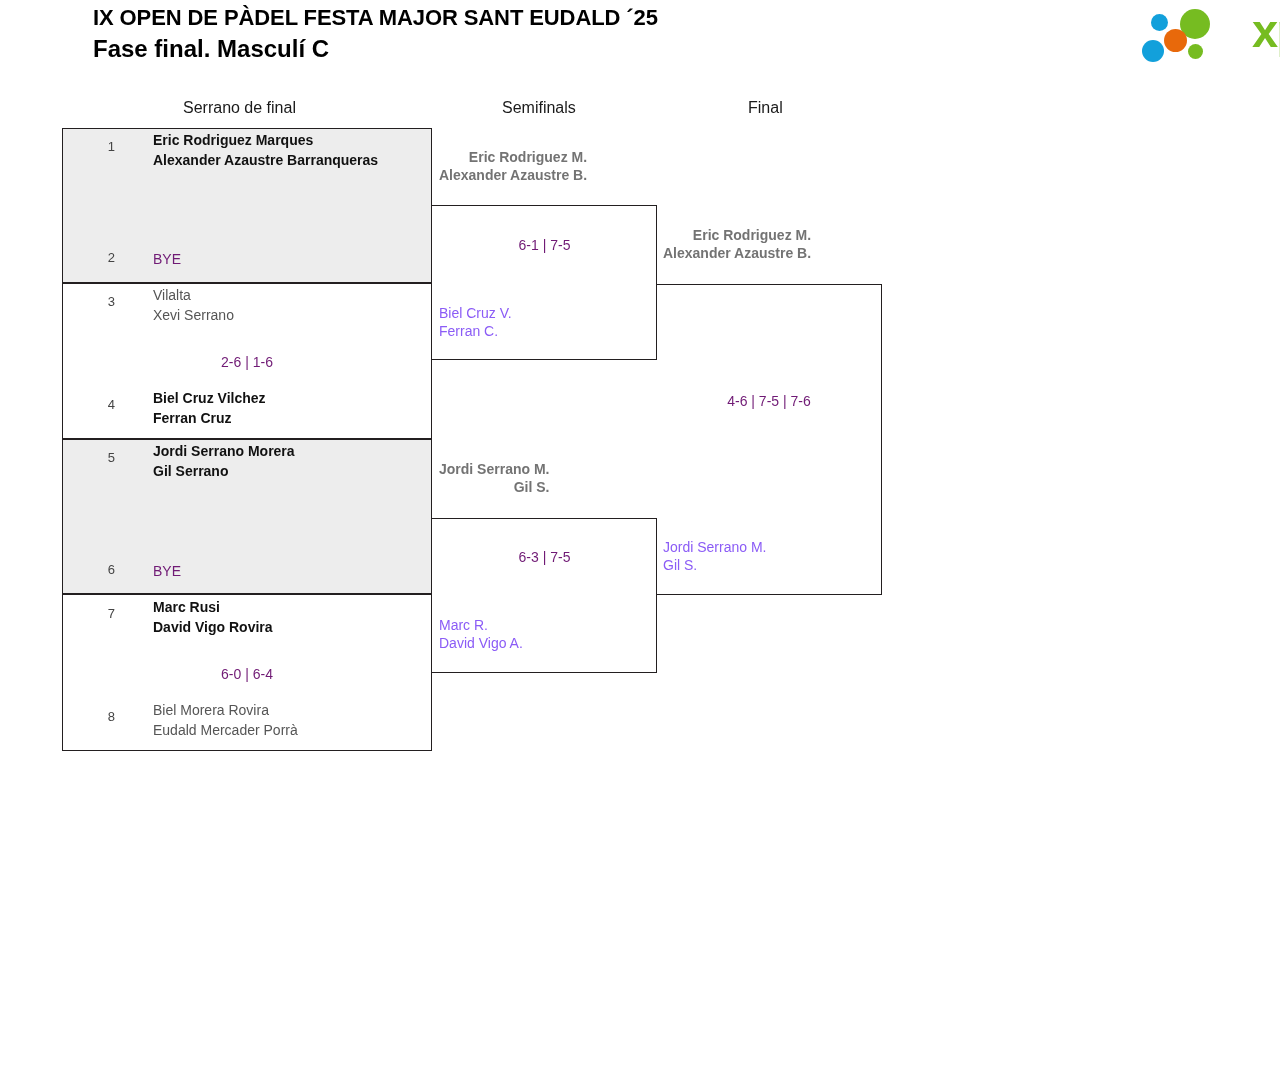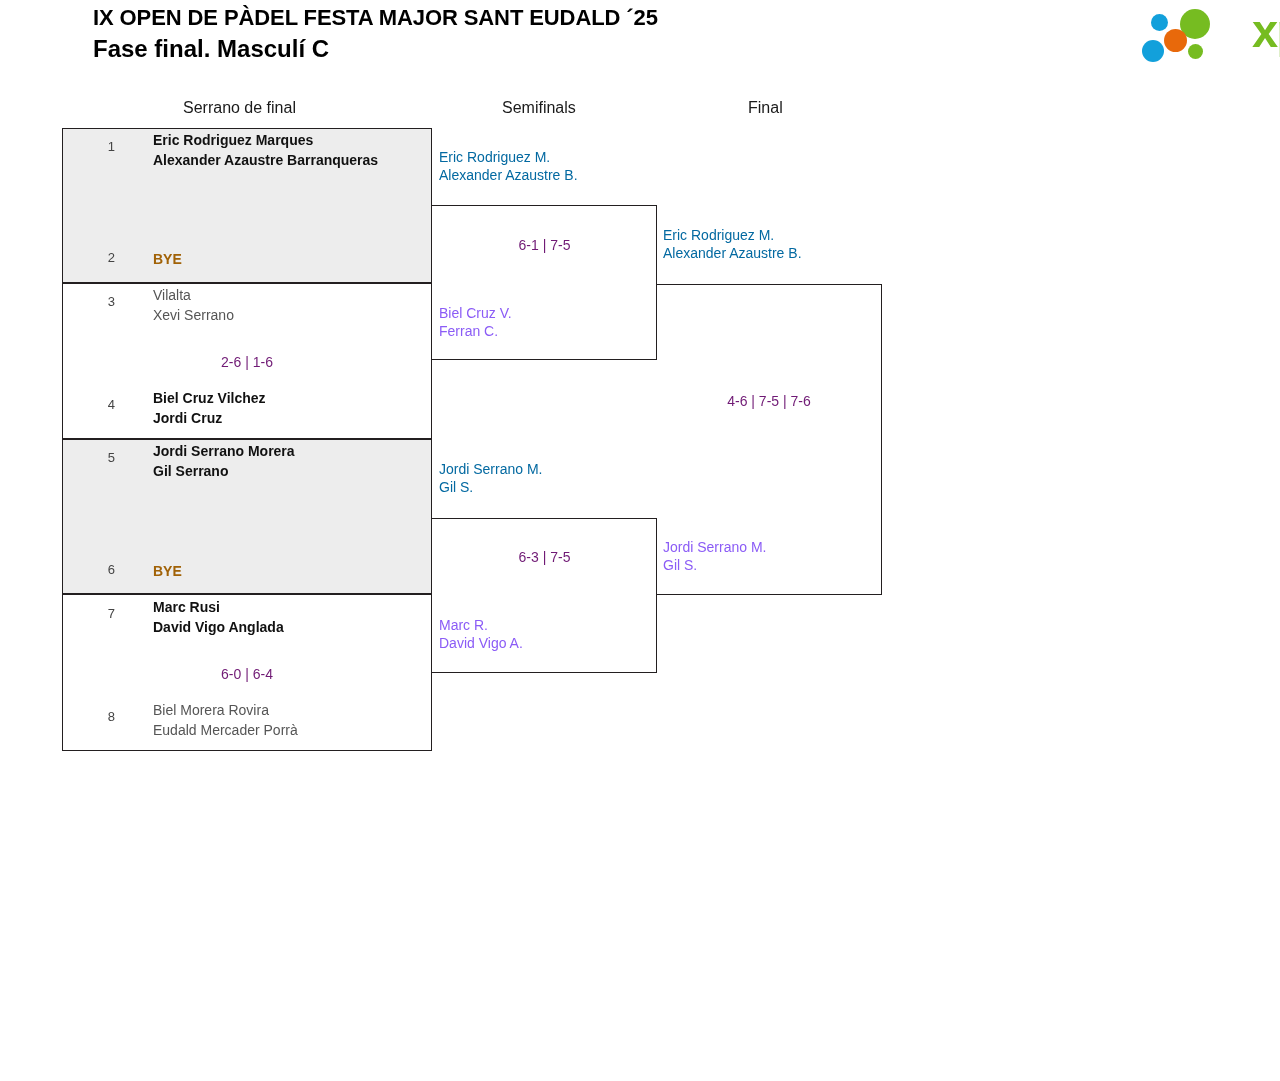--- a/index.html
+++ b/index.html
@@ -49,24 +49,24 @@
   
   .entry { position: absolute; display: flex; align-items: flex-start; }
   .seed {
     width: 20px; text-align: right; margin-right: 7px;
     font-size: 13px; color: #444; line-height: 17px; padding-top: 8px;
     flex: 0 0 20px;
   }
   .names { font-size: 14px; line-height: 20px; white-space: pre-line; }
   .names.win  { color: #111; font-weight: bold; }
   .names.lose { color: #555; font-weight: normal; }
-  .names.bye  { color: #a16207; font-weight: bold; padding-top: 8px; text-align: center; }
+  .names.bye  { color: #701a75; font-weight: normal; padding-top: 8px; text-align: center; }
 
   .names-sf { position: absolute; font-size: 14px; line-height: 18px; white-space: pre-line; }
-  .names-sf.win  { color: #0369a1; font-weight: normal; }
+  .names-sf.win  { color: #737373; font-weight: bold; text-align: right; }
   .names-sf.lose { color: #8b5cf6; font-weight: normal; }
 
   .score {
     position: absolute; font-size: 14px; color: #701a75;
     text-align: center; line-height: 18px; white-space: nowrap;
   }
 </style>
 </head>
 <body>
 
@@ -104,41 +104,41 @@
 
   <div class="box plain" style="left:0px; top:283px; width:370px; height:156px;"></div>
   <div class="entry" style="left:2px; top:285px; width:360px;">
     <span class="seed">3</span>
     <span class="names lose">Vilalta
 Xevi Serrano</span>
   </div>
   <div class="entry" style="left:2px; top:388px; width:360px;">
     <span class="seed">4</span>
     <span class="names win">Biel Cruz Vilchez
-Jordi Cruz</span>
+Ferran Cruz</span>
   </div>
   <div class="score" style="left:30px; top:353px; width:310px;">2-6 | 1-6</div>
 
   <div class="box shaded" style="left:0px; top:439px; width:370px; height:155px;"></div>
   <div class="entry" style="left:2px; top:441px; width:360px;">
     <span class="seed">5</span>
     <span class="names win">Jordi Serrano Morera
 Gil Serrano</span>
   </div>
   <div class="entry" style="left:2px; top:553px; width:360px;">
     <span class="seed">6</span>
     <span class="names bye">BYE</span>
   </div>
   <div class="score" style="left:30px; top:508px; width:310px;"></div>
 
   <div class="box plain" style="left:0px; top:594px; width:370px; height:157px;"></div>
   <div class="entry" style="left:2px; top:597px; width:360px;">
     <span class="seed">7</span>
     <span class="names win">Marc Rusi
-David Vigo Anglada</span>
+David Vigo Rovira</span>
   </div>
   <div class="entry" style="left:2px; top:700px; width:360px;">
     <span class="seed">8</span>
     <span class="names lose">Biel Morera Rovira
 Eudald Mercader Porrà</span>
   </div>
   <div class="score" style="left:30px; top:665px; width:310px;">6-0 | 6-4</div>
 
   <div class="box plain noleft" style="left:370px; top:205px; width:225px; height:155px;"></div>
   <div class="names-sf win" style="left:377px; top:148px;">Eric Rodriguez M.

